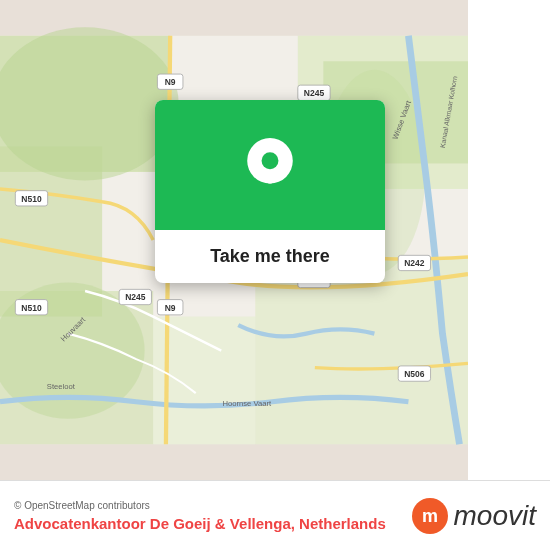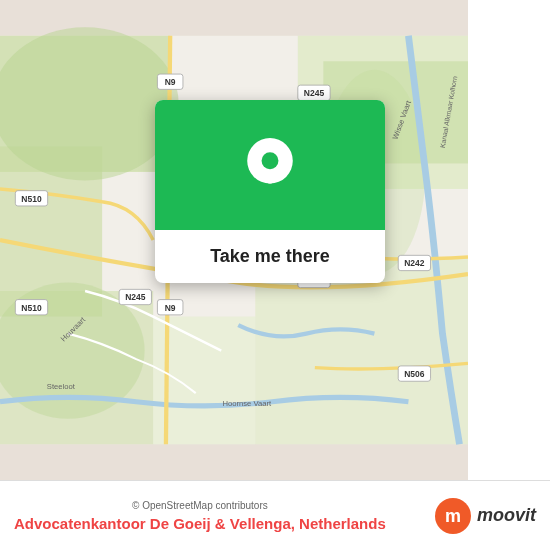--- a/index.html
+++ b/index.html
@@ -72,21 +72,20 @@
     
     #bottom-bar {
       width: 550px;
       height: 70px;
       background: #fff;
       border-top: 1px solid #ddd;
       display: flex;
       align-items: center;
       justify-content: space-between;
       padding: 0 14px;
-      text-align: center;
     }
 
     #bottom-left {
       display: flex;
       flex-direction: column;
       justify-content: center;
     }
 
     #copyright-text {
       font-size: 10px;
@@ -105,22 +104,22 @@
       align-items: center;
       gap: 6px;
     }
 
     #moovit-icon {
       width: 36px;
       height: 36px;
     }
 
     #moovit-text {
-      font-size: 18px;
-      font-weight: bold;
+      font-size: 28px;
+      font-weight: normal;
       color: #333;
       font-style: italic;
     }
   </style>
 </head>
 <body>
 
 <div id="map-container">
   <svg id="map-bg" viewBox="0 0 550 480" xmlns="http://www.w3.org/2000/svg">
 

